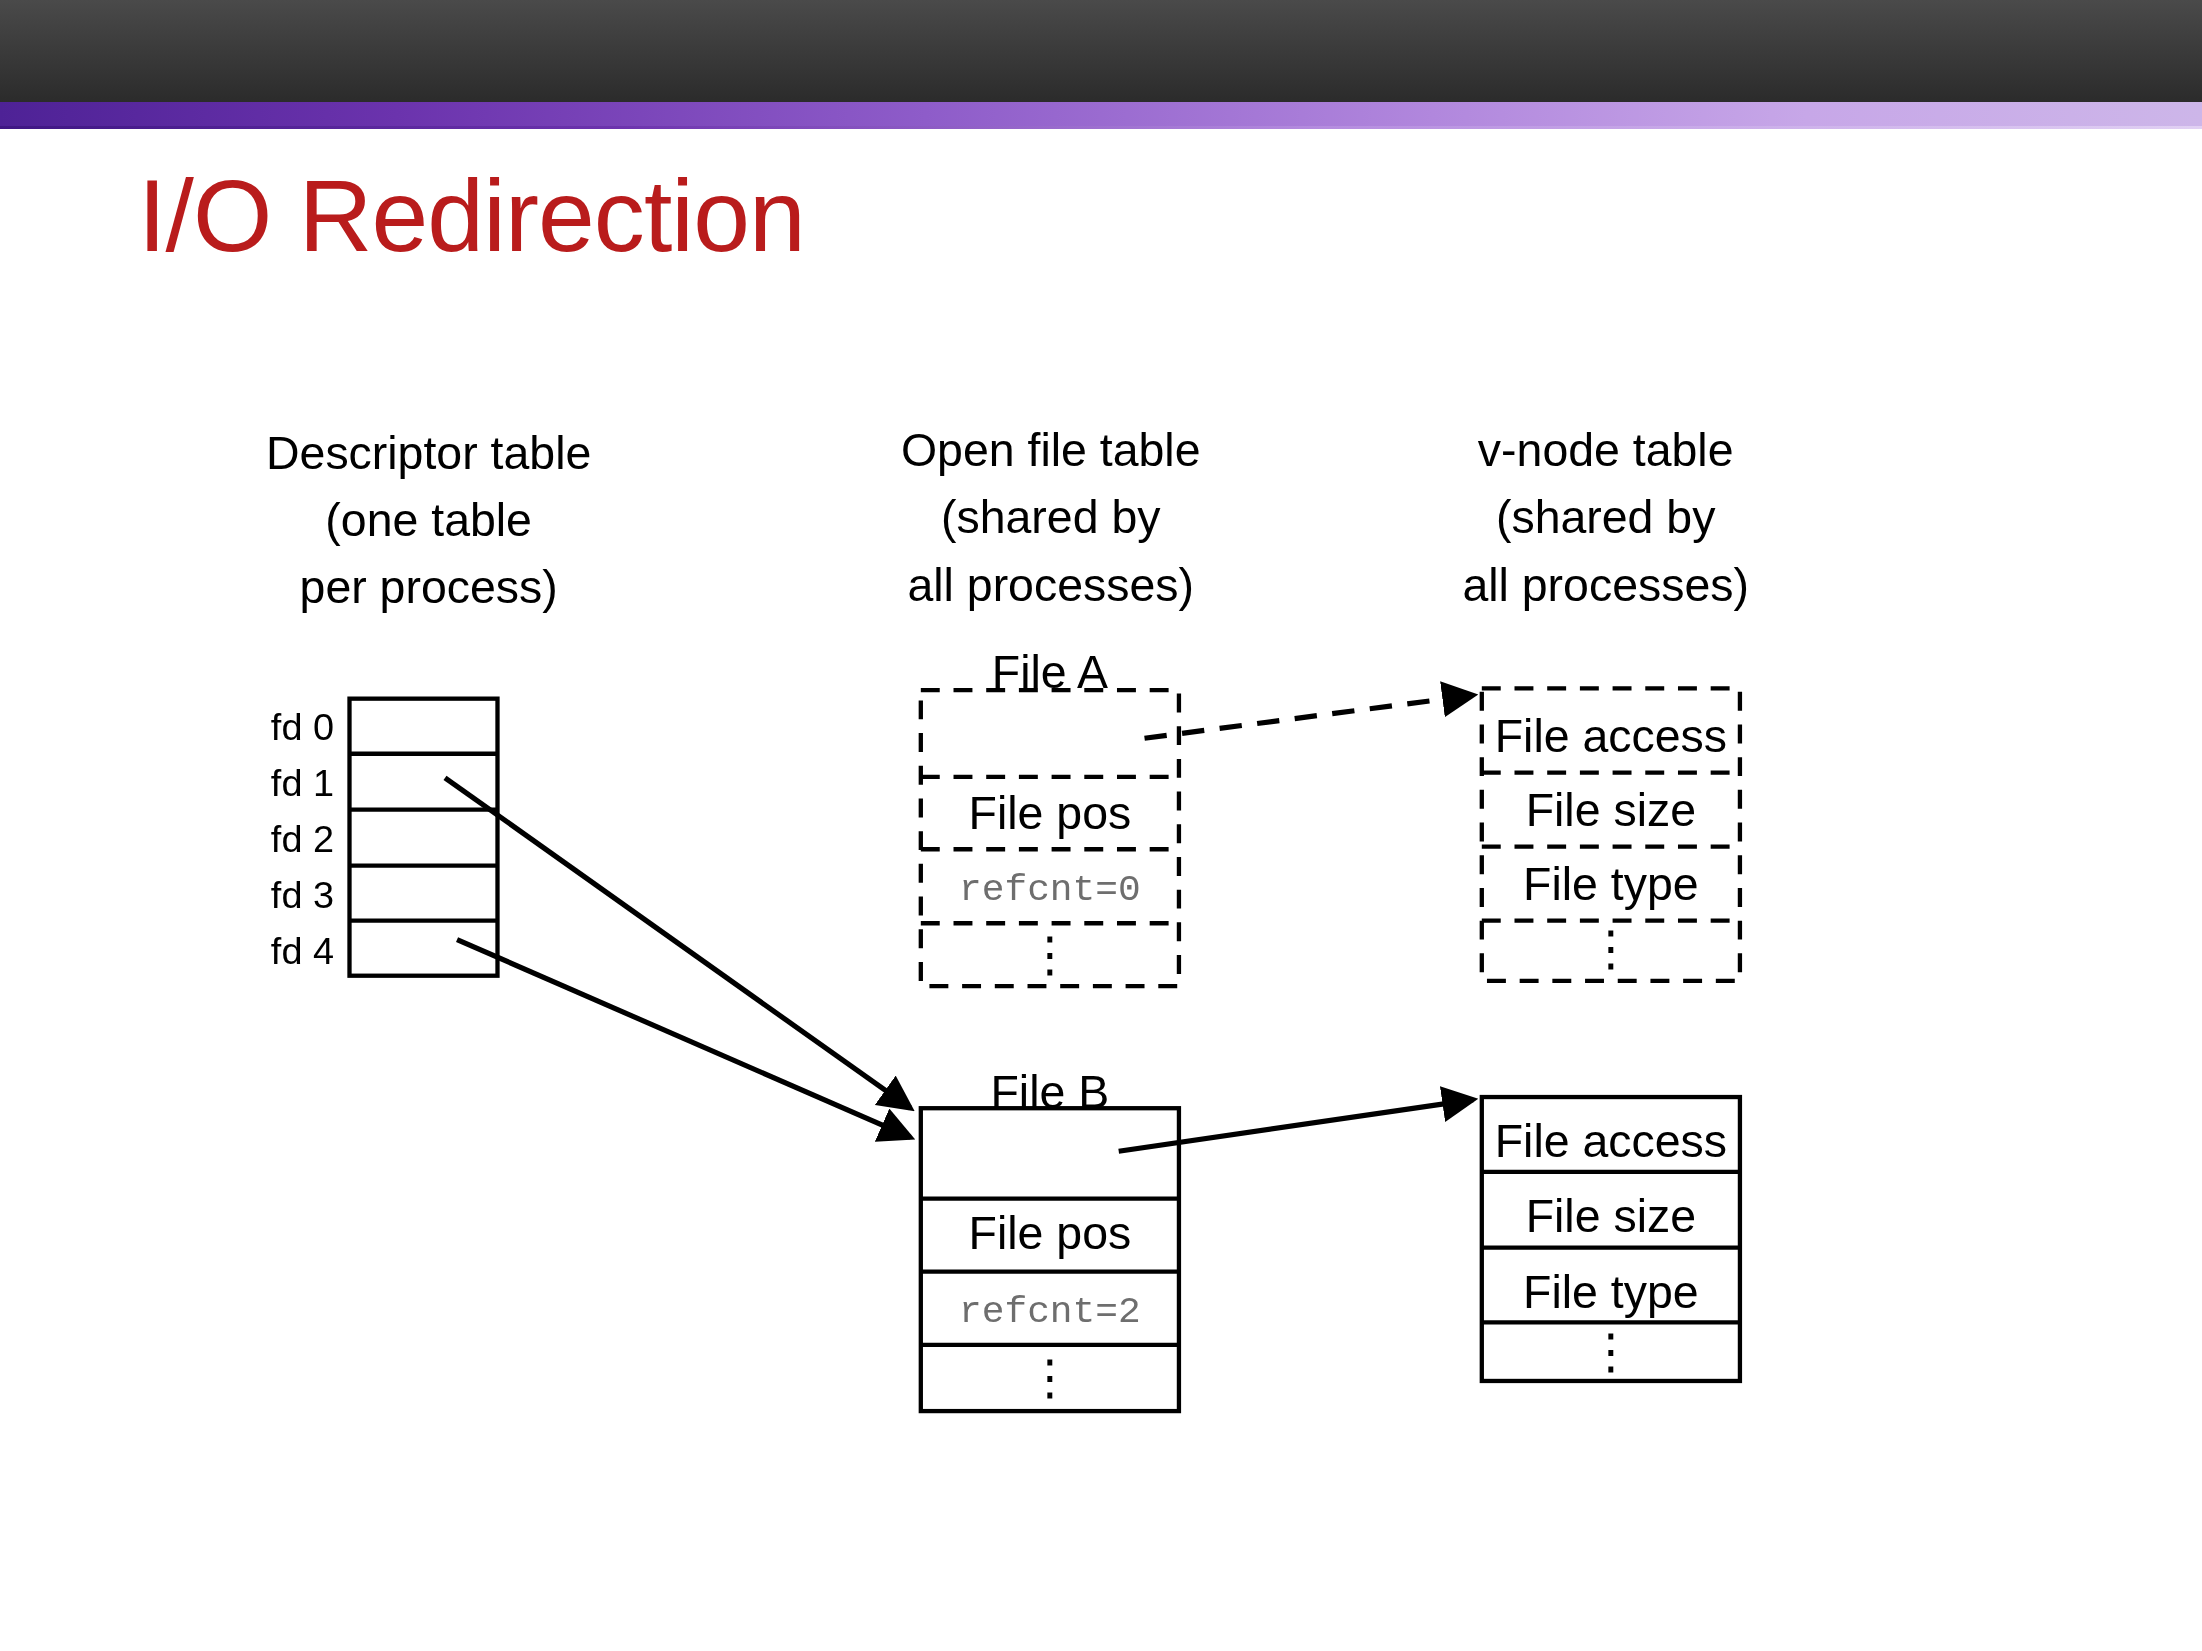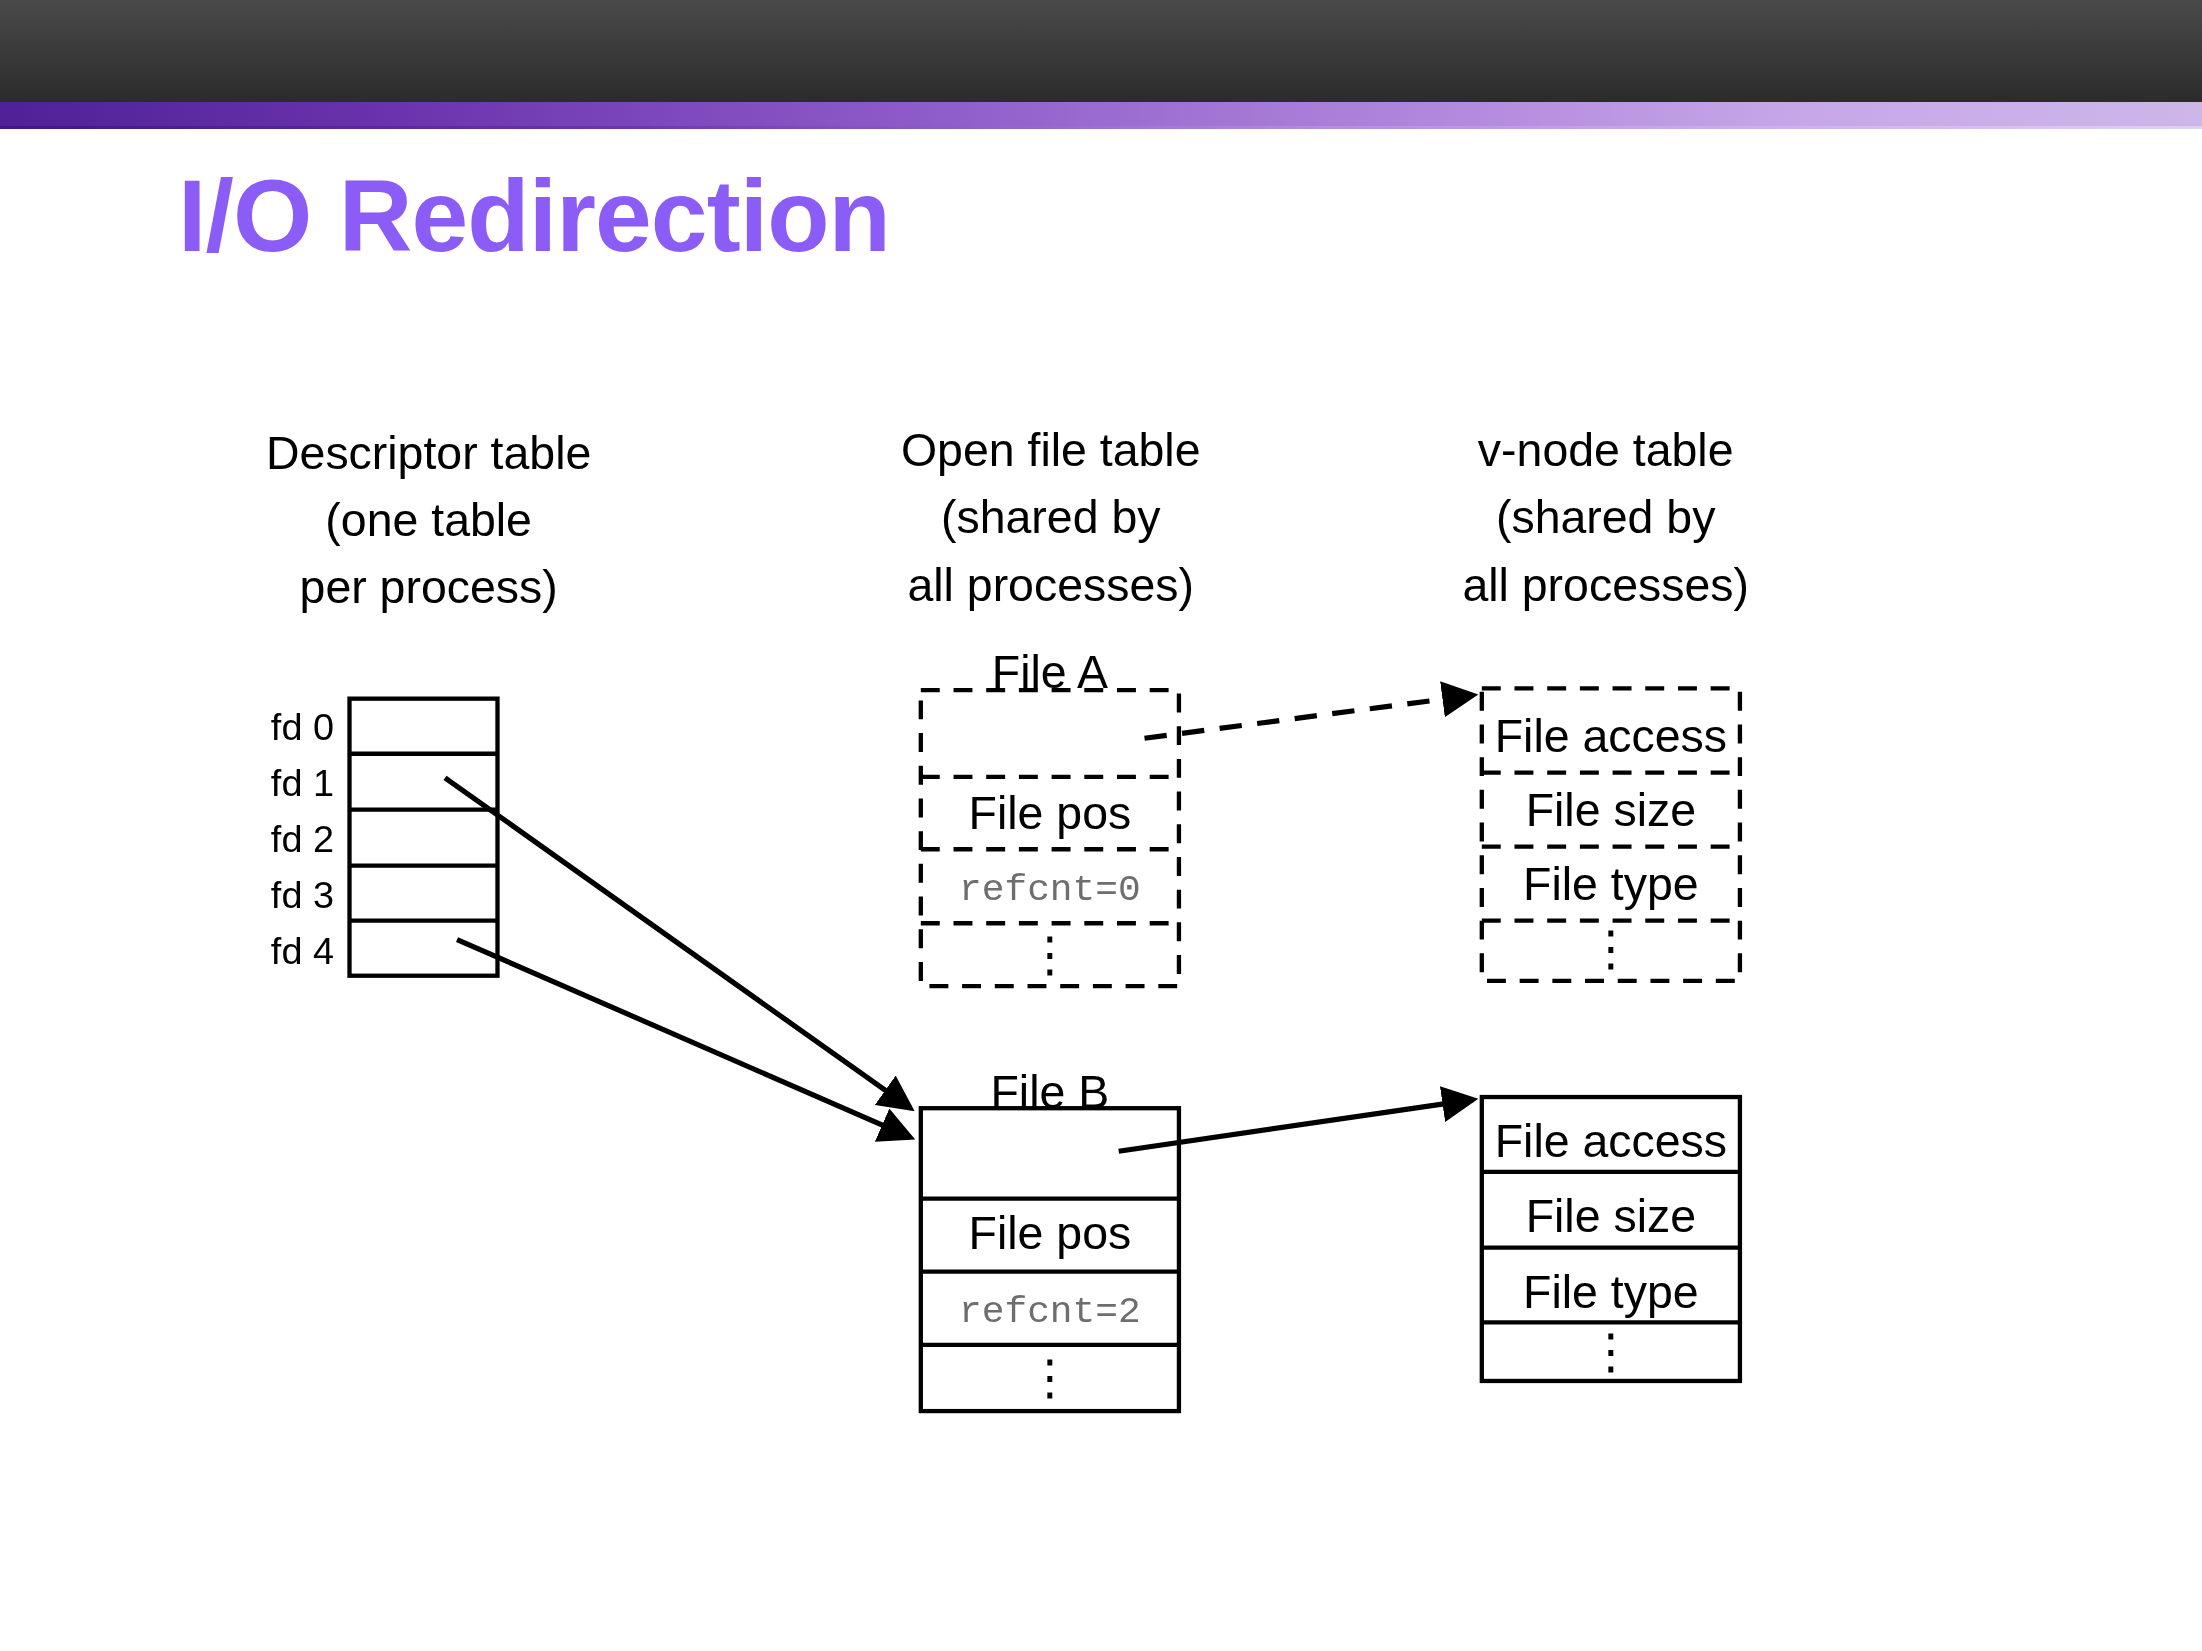--- a/index.html
+++ b/index.html
@@ -47,25 +47,24 @@
     background: #ffffff;
   }
 
   
   #slide-title {
     position: absolute;
     left: 138px;
     top: 163px;
     font-size: 102px;
     line-height: 1.05;
-    color: #8b5cf6;
-    font-weight: 700;
+    color: #b91c1c;
+    font-weight: 400;
     letter-spacing: -0.9px;
     white-space: nowrap;
-    margin-left: 40px;
   }
 
   
   #diagram {
     position: absolute;
     left: 0;
     top: 0;
     width: 2203px;
     height: 1652px;
   }

